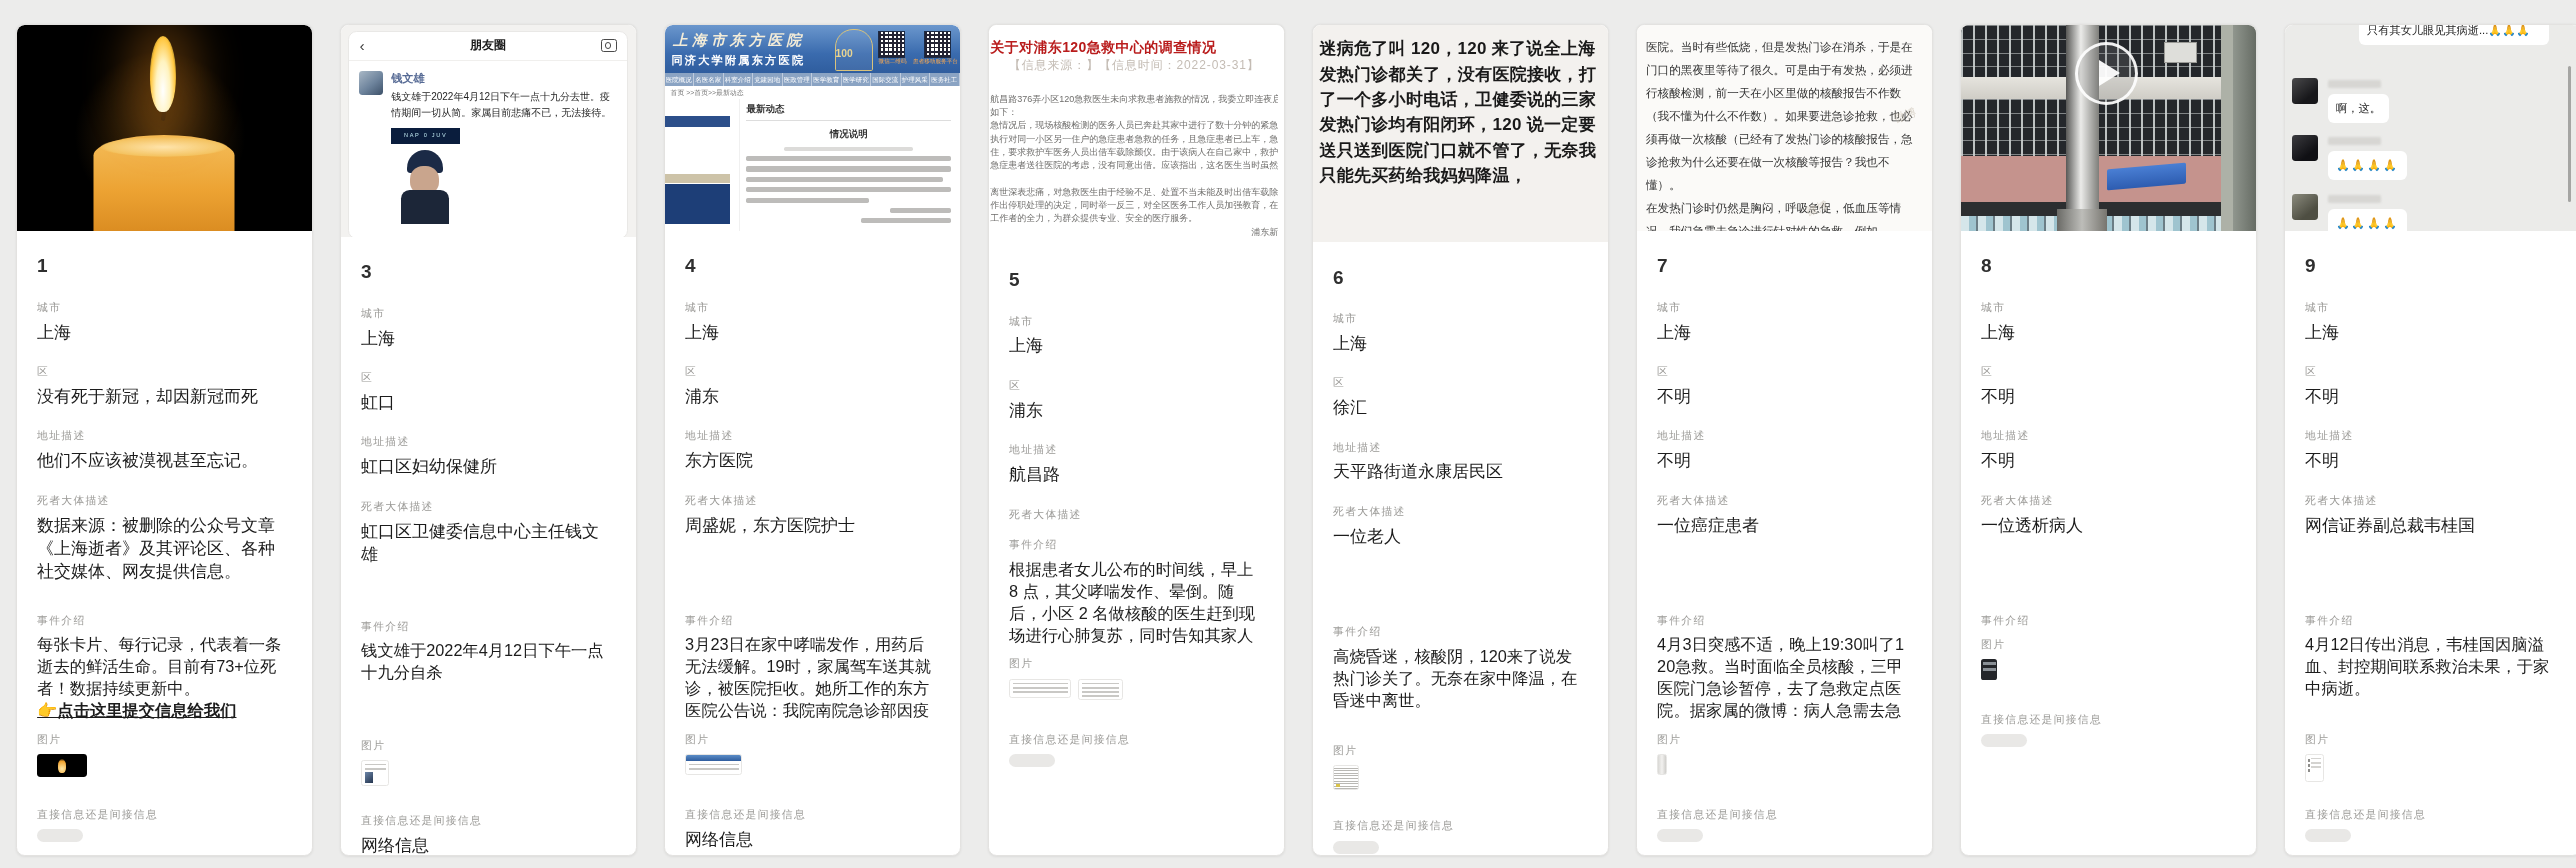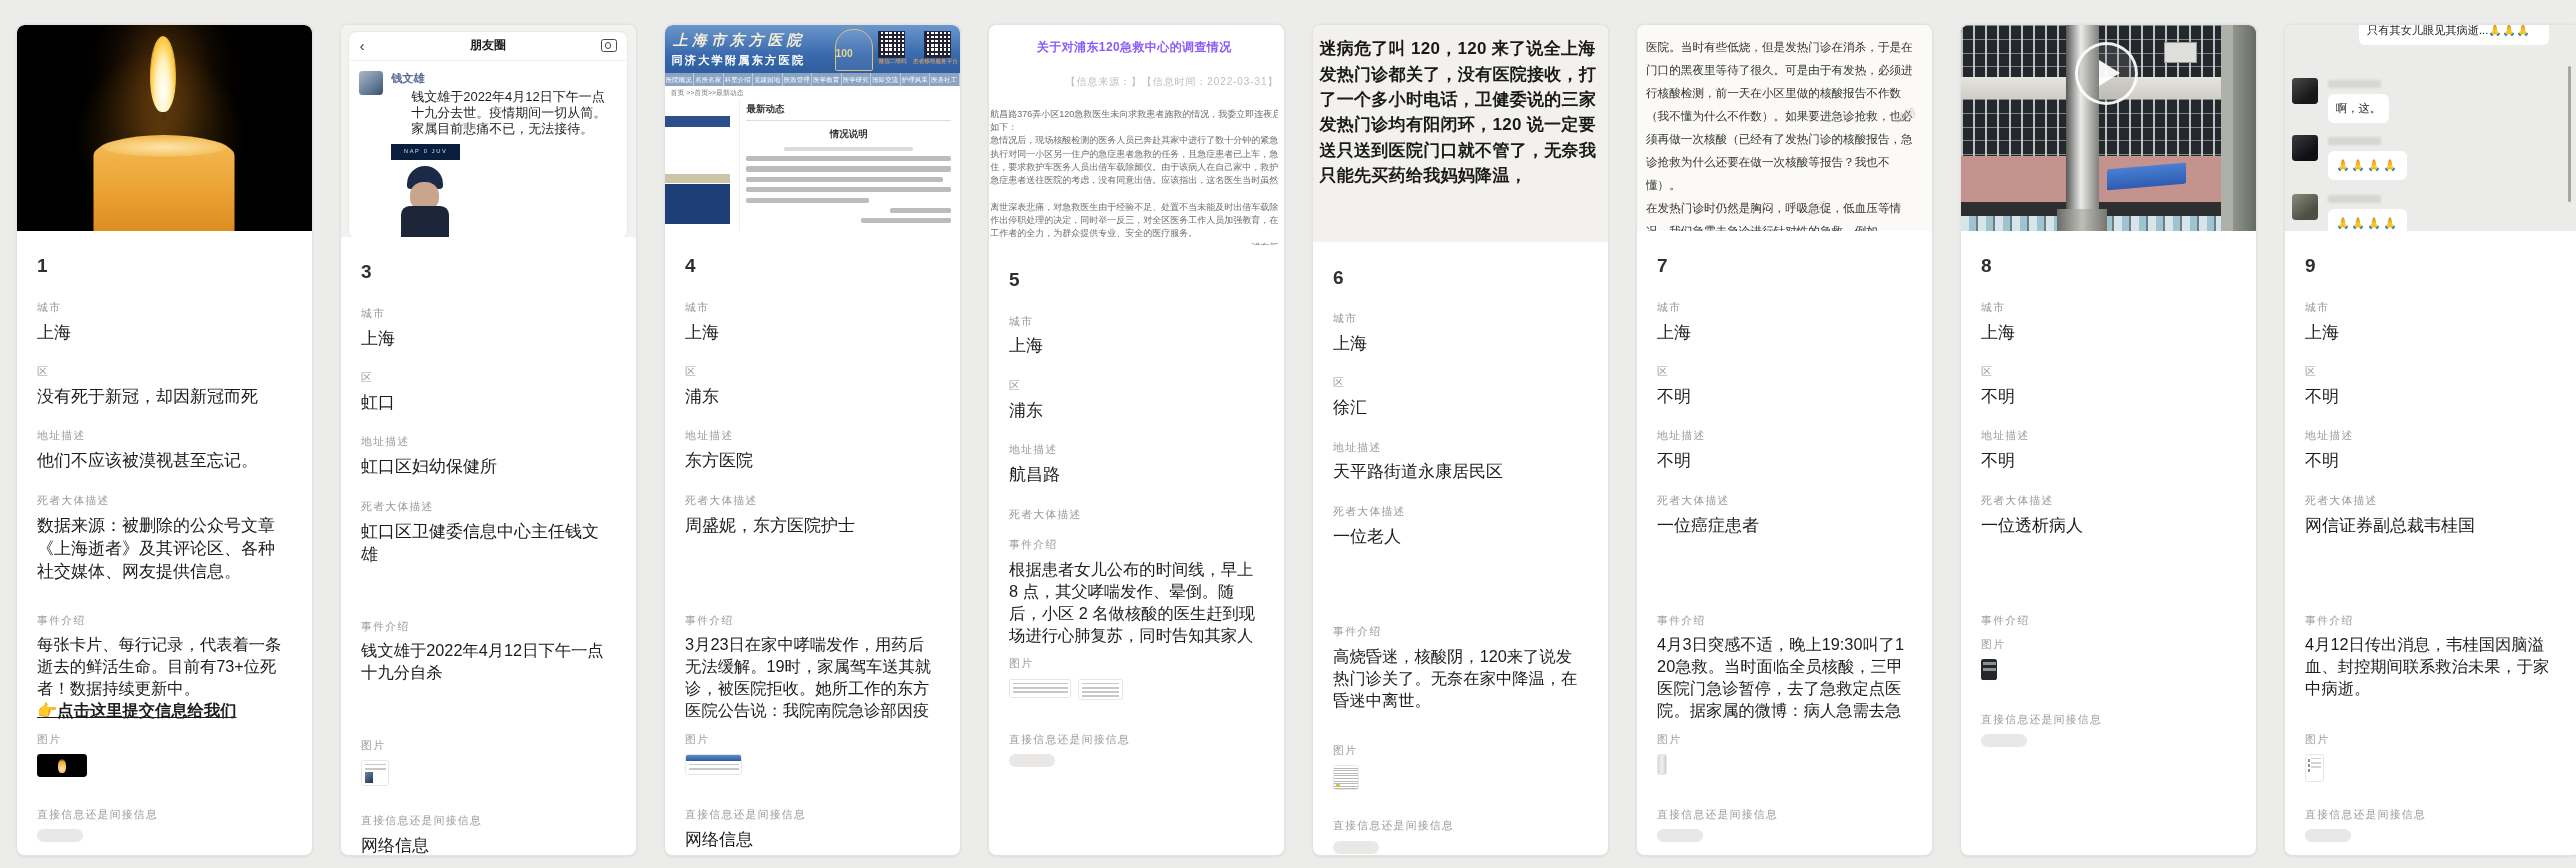--- a/index.html
+++ b/index.html
@@ -81,21 +81,21 @@
   .ph-back { position:absolute; left:10.3px; font-size:15.5px; color:#3a3a3a; line-height:1; }
   .ph-title { font-size:12px; font-weight:700; color:#1a1a1a; }
   .ph-cam { position:absolute; right:10.3px; width:13.8px; height:11.2px; border:1.4px solid #4a4a4a; border-radius:2.6px; }
   .ph-cam::after { content:''; position:absolute; left:3.4px; top:2.2px; width:4.3px; height:4.3px;
                    border:1.2px solid #4a4a4a; border-radius:50%; }
   .post { display:flex; gap:7.7px; padding:10.3px 10.3px 0;justify-content:space-between; }
   .pava { width:24px; height:24px; border-radius:3.4px; flex:0 0 auto;
           background:linear-gradient(140deg,#a9b8c6 0%,#6d839c 55%,#3c5068 100%); }
   .pcol { flex:1; min-width:0; }
   .pname { font-size:11.2px; font-weight:700; color:#576b95; }
-  .ptext { margin-top:3.4px; font-size:13px; line-height:16px; color:#1f1f1f; word-break:break-all;margin-left:20px; }
+  .ptext { margin-top:3.4px; font-size:10px; line-height:16px; color:#1f1f1f; word-break:break-all; }
   .pphoto { margin-top:6.9px; width:69px; height:96px; position:relative; overflow:hidden;
             background:linear-gradient(165deg,#2a3f63 0%,#1d3push 0%,#24395c 45%,#101d36 100%); }
   .pphoto .sb { position:absolute; left:0; right:0; top:0; height:15.5px; background:#0a1d3d;
                 color:#bfe7ef; font-size:5.6px; letter-spacing:1.7px; text-align:center; line-height:15.5px; }
   .pphoto .beanie { position:absolute; left:15.5px; top:22.4px; width:36px; height:22.4px;
                     background:#1b2a46; border-radius:18px 18px 3.4px 3.4px; }
   .pphoto .face { position:absolute; left:19px; top:38px; width:29px; height:29px;
                   background:#c9a58d; border-radius:45%; }
   .pphoto .scarf { position:absolute; left:10.3px; top:62px; width:48px; height:34px;
                    background:#1c2638; border-radius:8.6px 8.6px 0 0; }
@@ -127,22 +127,22 @@
   .main { flex:1; padding:4.3px 8.6px 0 6.9px; }
   .sec-title { font-size:9.5px; font-weight:700; color:#333; border-bottom:0.9px solid #ddd; padding-bottom:3.4px; }
   .art-title { margin-top:7.7px; text-align:center; font-size:9.5px; font-weight:700; color:#333; }
   .art-meta { margin:5.2px auto 0; width:129px; height:4.3px; background:#dcdbd9; border-radius:1.7px; }
   .p-line { height:5.2px; background:#bdbcba; border-radius:1.7px; margin-top:5.2px; }
   .p-line.w96 { width:96%; } .p-line.w60 { width:60%; }
   .p-line.right { margin-left:auto; } .p-line.w30 { width:30%; } .p-line.w44 { width:44%; }
 
   
   .m-doc { background:#fff; padding:13.8px 5.2px 0 1.7px; }
-  .doc-title { text-align:center; font-size:12px; font-weight:600; color:#8b5cf6; letter-spacing:0.4px; }
-  .doc-meta { text-align:right; margin-top:19px; font-size:10px; color:#c4bcb4; letter-spacing:0.9px; }
+  .doc-title { font-size:14px; font-weight:600; color:#b91c1c; letter-spacing:0.4px; }
+  .doc-meta { text-align:center; margin-top:0; font-size:12px; color:#c4bcb4; letter-spacing:0.9px; }
   .doc-body { margin-top:19px; font-size:9px; line-height:13.3px; color:#6f6e6c; }
   .doc-line { min-height:13.3px; white-space:nowrap; overflow:hidden; }
   .doc-sign { text-align:right; }
 
   
   .m-quote6 { background:#f3f1ee; padding:11.2px 8.6px 0 6.9px; font-size:17px; line-height:25.4px;
               font-weight:600; color:#191919; word-break:break-all; letter-spacing:0.3px; }
   .m-quote7 { background:#fbfaf8; padding:9.5px 13.8px 0 9.5px; font-size:11.6px; line-height:23px;
               color:#333; word-break:break-all; white-space:pre-line; }
   .wm { position:absolute; color:#c2b8a8; opacity:.55; font-size:11.2px; transform:rotate(-18deg); }

